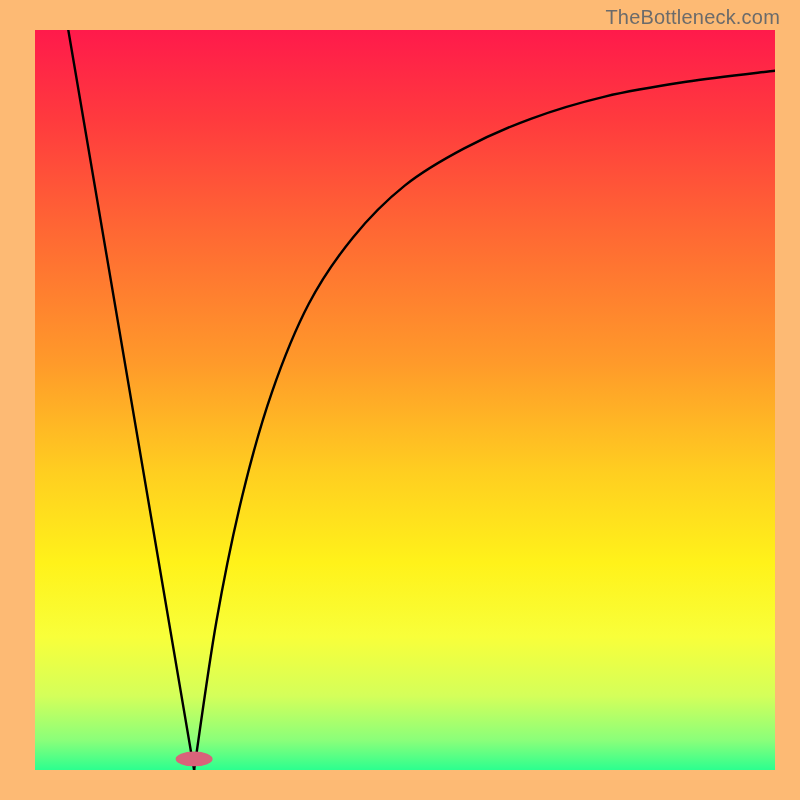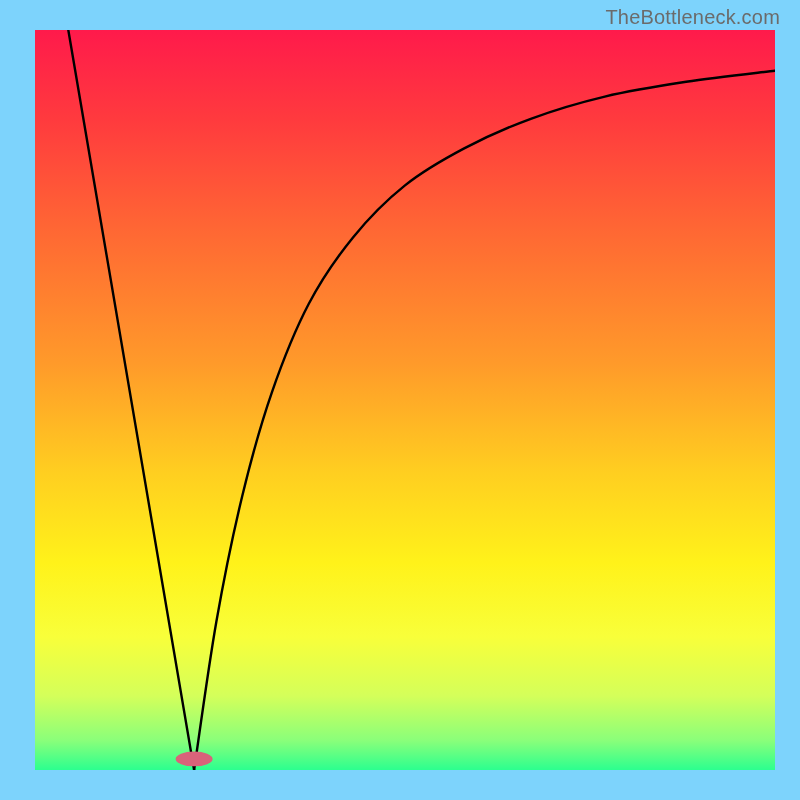--- a/index.html
+++ b/index.html
@@ -8,21 +8,21 @@
     width: 800px;
     height: 800px;
     overflow: hidden;
     background: #000;
     font-family: Arial, Helvetica, sans-serif;
   }
   .frame {
     position: absolute;
     left: 0; top: 0;
     width: 800px; height: 800px;
-    background: #7dd3fc;
+    background: #fdba74;
   }
   .plot-area {
     position: absolute;
     left: 35px;
     top: 30px;
     width: 740px;
     height: 740px;
     overflow: hidden;
   }
   .plot-area svg {

